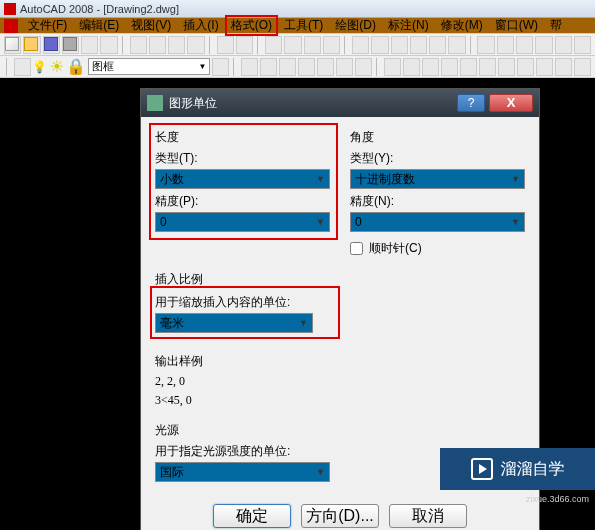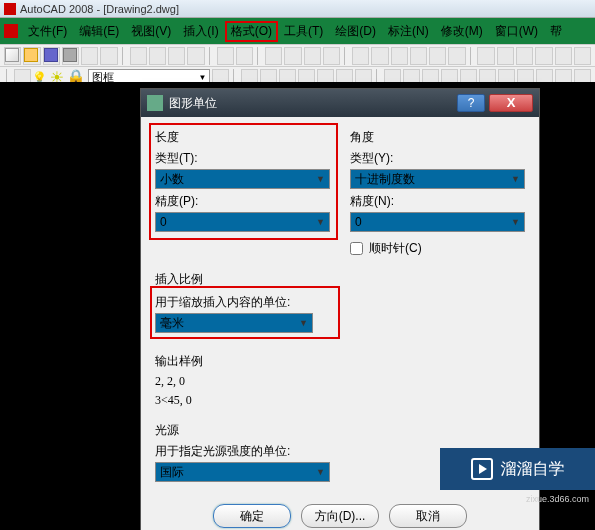--- a/index.html
+++ b/index.html
@@ -1,21 +1,21 @@
 <!DOCTYPE html>
 <html><head>
   <meta charset="utf-8">
   <style>
     * { margin: 0; padding: 0; box-sizing: border-box; font-family: "Microsoft YaHei", "SimSun", sans-serif; }
     body { width: 595px; height: 530px; background: #000; overflow: hidden; position: relative; }
     
     .titlebar { background: linear-gradient(to bottom, #e8f0f8, #d0dce8); height: 18px; display: flex; align-items: center; padding: 0 4px; font-size: 11px; color: #333; border-bottom: 1px solid #aaa; }
     .app-icon { width: 12px; height: 12px; background: #c00; margin-right: 4px; }
     
-    .menubar { background: #15803d; height: 27px; display: flex; align-items: center; border-bottom: 1px solid #ccc; font-size: 12px; }
+    .menubar { background: #a16207; height: 16px; display: flex; align-items: center; border-bottom: 1px solid #ccc; font-size: 12px; }
     .menubar > span { padding: 2px 6px; cursor: default; }
     .menubar > span.highlighted { border: 2px solid #d00; padding: 0 4px; }
     
     .toolbar-row { background: #f0f0f0; height: 22px; display: flex; align-items: center; border-bottom: 1px solid #ccc; padding: 0 4px; gap: 2px; }
     .tb-btn { width: 18px; height: 18px; background: #e8e8e8; border: 1px solid #ccc; display: inline-block; }
     .tb-sep { width: 4px; height: 18px; border-left: 1px solid #bbb; margin: 0 2px; }
     .layer-combo { height: 17px; border: 1px solid #999; background: #fff; font-size: 11px; padding: 0 3px; display: inline-flex; align-items: center; width: 130px; }
     .layer-combo::after { content: "▼"; margin-left: auto; font-size: 8px; }
     
     .drawing-area { position: absolute; top: 82px; left: 0; right: 0; bottom: 0; background: #000; }
@@ -38,21 +38,21 @@
     .red-box { border: 2px solid #d00; padding: 4px 6px 6px 4px; margin: -6px -8px 6px -6px; }
     .red-box-small { border: 2px solid #d00; padding: 2px 4px 4px 3px; margin: -4px -6px 6px -5px; }
     
     .checkbox-row { display: flex; align-items: center; gap: 6px; margin-top: 8px; font-size: 12px; }
     .checkbox-row input { width: 13px; height: 13px; }
     
     .section { margin-top: 14px; }
     .sample { font-size: 12px; margin-top: 3px; line-height: 1.35; font-family: Liberation Serif, serif; }
     
     .dlg-buttons { display: flex; gap: 10px; justify-content: center; padding: 10px 14px 14px; }
-    .dlg-btn { width: 78px; height: 24px; border: 1px solid #888; background: linear-gradient(to bottom, #fff, #e4e4e4); border-radius: 11px; font-size: 12px; cursor: pointer; }
+    .dlg-btn { width: 78px; height: 24px; border: 1px solid #888; background: linear-gradient(to bottom, #fff, #e4e4e4); border-radius: 3px; font-size: 16px; cursor: pointer; }
     .dlg-btn.default { border: 1px solid #3a7ac0; box-shadow: 0 0 2px #6aa; }
     
     .watermark { position: absolute; right: 0; bottom: 40px; width: 155px; height: 42px; background: #1a4a7a; color: #fff; display: flex; align-items: center; justify-content: center; font-size: 16px; gap: 8px; }
     .watermark .play-icon { width: 22px; height: 22px; border: 2px solid #fff; border-radius: 3px; display: flex; align-items: center; justify-content: center; }
     .watermark .play-icon::after { content: ""; border-left: 8px solid #fff; border-top: 5px solid transparent; border-bottom: 5px solid transparent; margin-left: 2px; }
     .wm-sub { position: absolute; right: 6px; bottom: 26px; color: #ccc; font-size: 9px; }
     
     .tb-icon { display: inline-block; width: 14px; height: 14px; }
     .i-new { background: linear-gradient(135deg,#fff,#ddd); border:1px solid #999; }
     .i-open { background: #fc6; border:1px solid #c90; }

